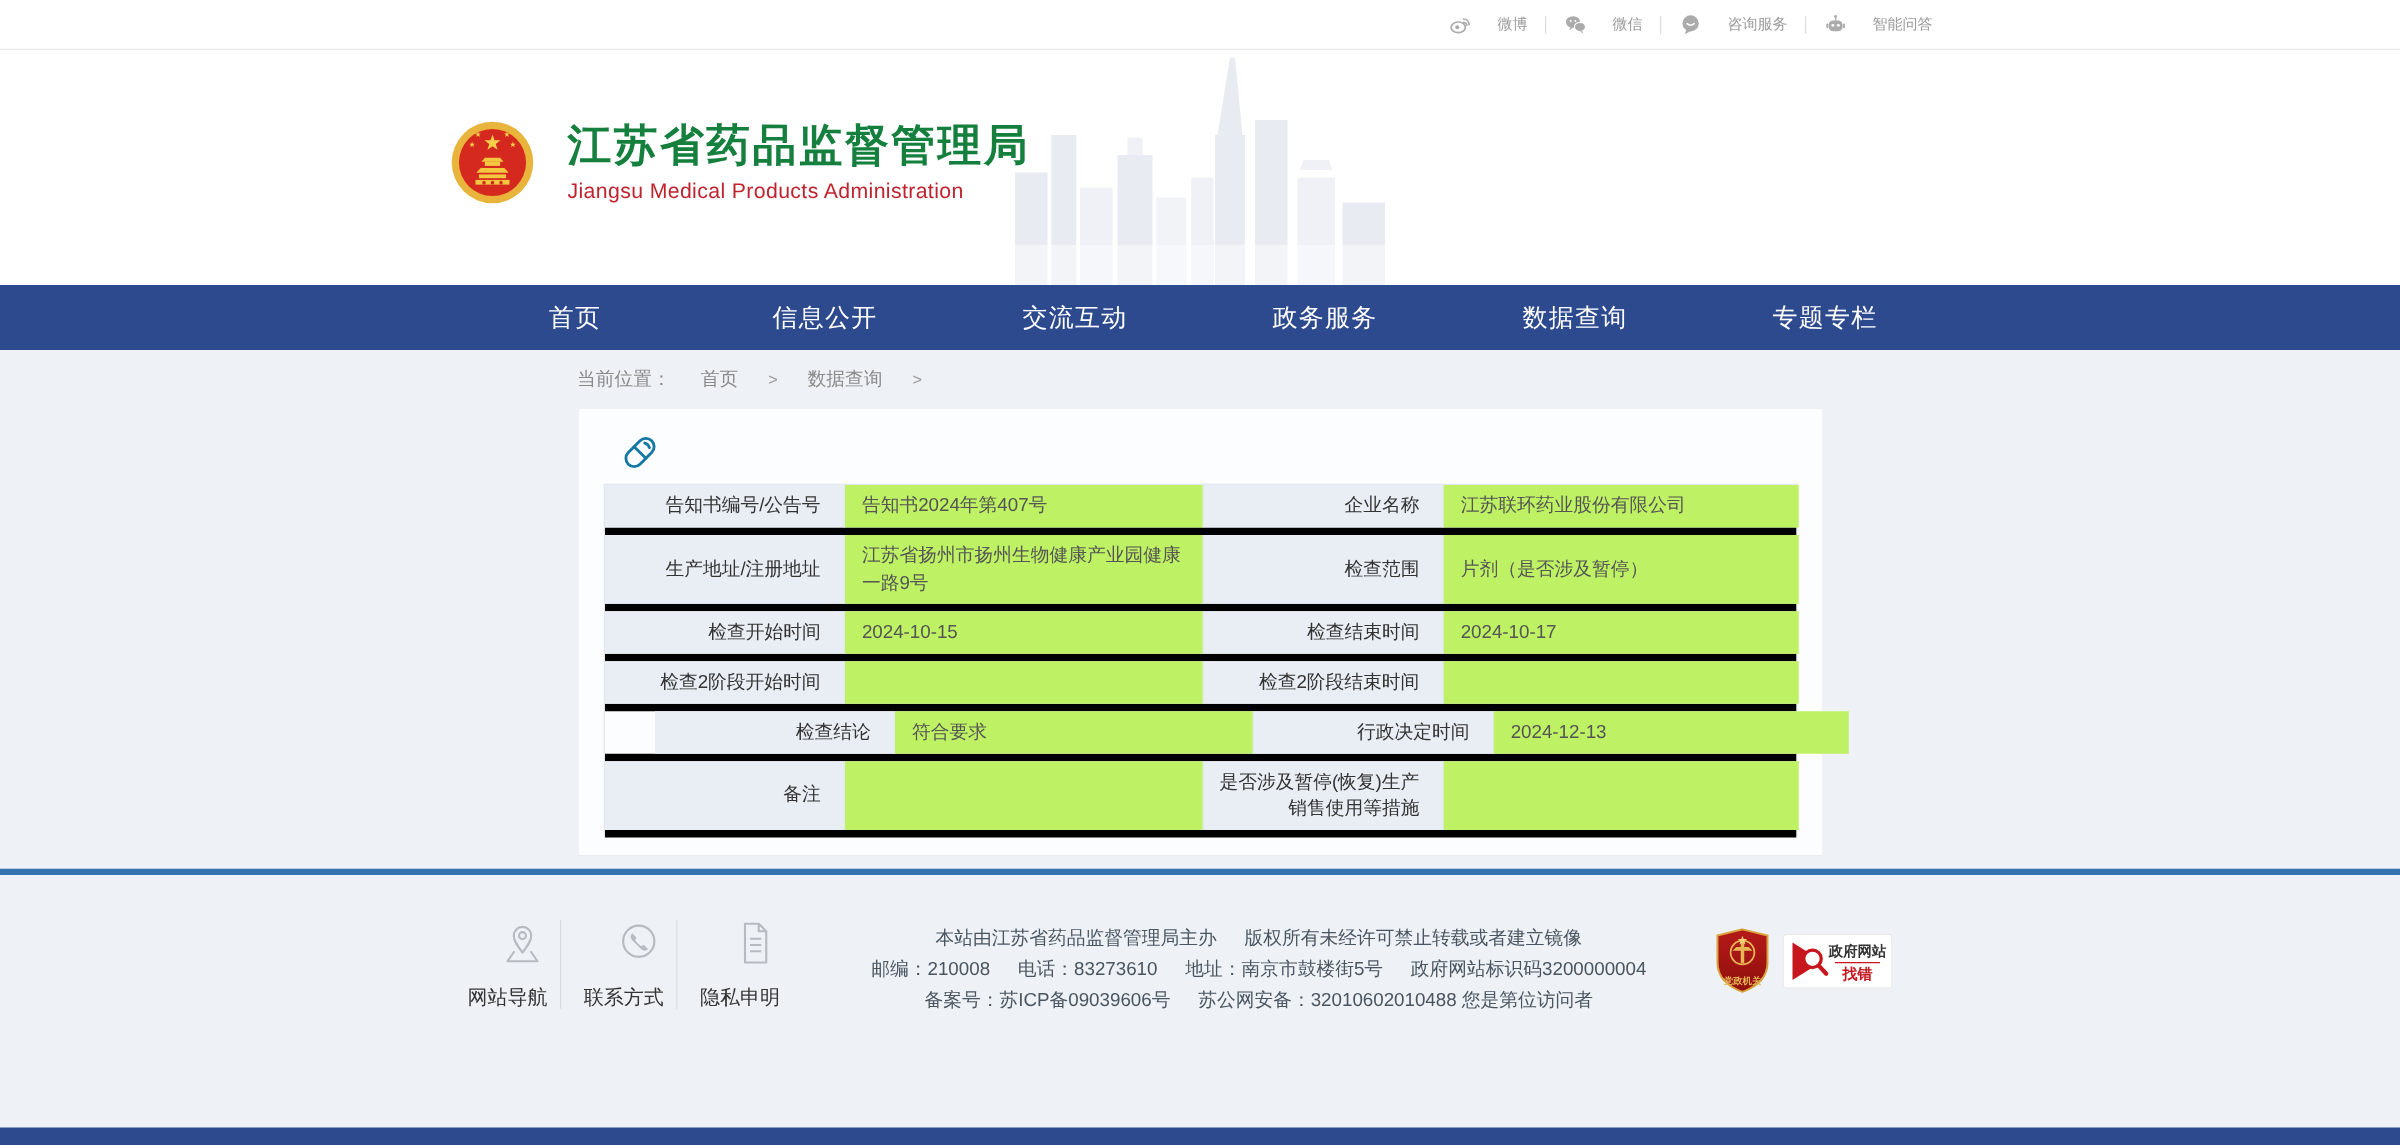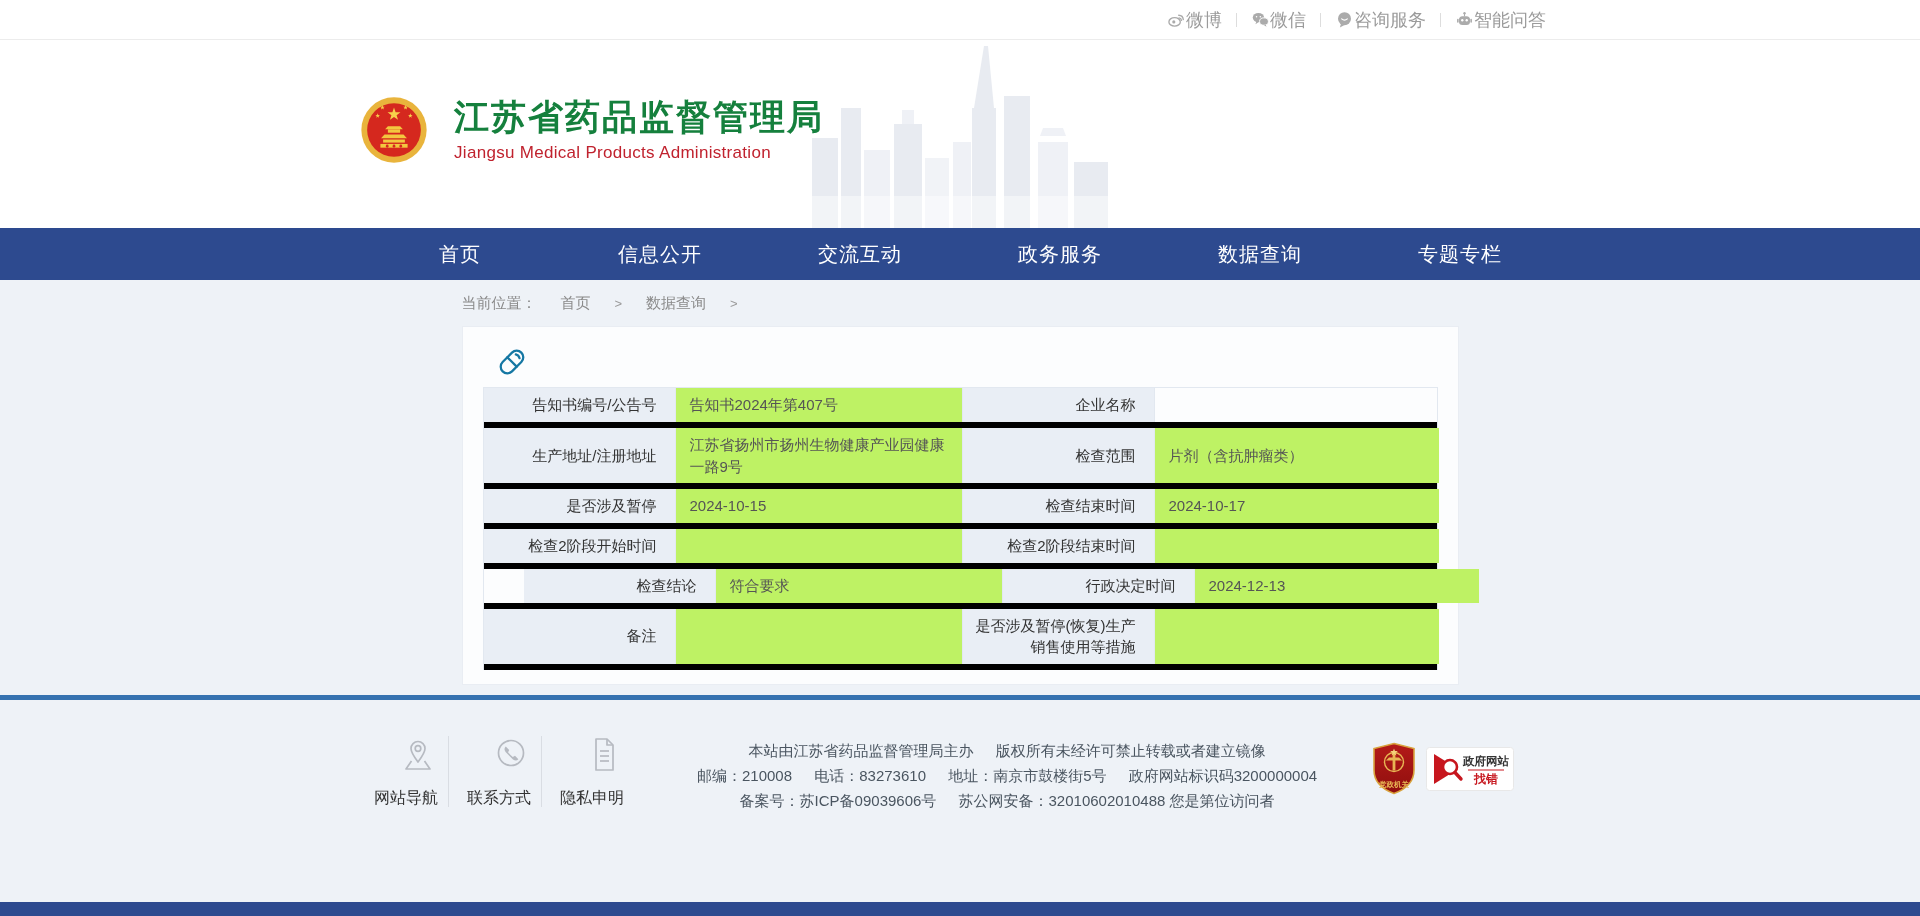--- a/index.html
+++ b/index.html
@@ -7,21 +7,21 @@
   body {
     font-family:"Liberation Sans","DejaVu Sans",sans-serif;
     background:#eef2f7; color:#333;
     display:flex; flex-direction:column;
   }
   .container { width:1200px; margin:0 auto; position:relative; }
 
   
   .topbar { height:40px; background:#fff; border-bottom:1px solid #ececec; flex:none; }
   .topbar .container { height:100%; display:flex; align-items:center; justify-content:flex-end; }
-  .topbar-item { display:flex; align-items:center; gap:0; color:#9b9b9b; font-size:18px; padding:0 14px; cursor:pointer; }
+  .topbar-item { display:flex; align-items:center; gap:20px; color:#9b9b9b; font-size:12px; padding:0 14px; cursor:pointer; }
   .topbar-item svg { width:19px; height:19px; color:#ababab; }
   .topbar-sep { width:1px; height:14px; background:#ddd; }
 
   
   .header { height:188px; background:#fff; flex:none; position:relative; overflow:hidden; }
   .header .container { height:100%; }
   .brand { position:absolute; left:0; top:56px; display:flex; align-items:center; }
   .emblem { width:68px; height:68px; flex:none; }
   .brand-text { margin-left:26px; }
   .brand-title { font-size:35px; font-weight:700; color:#15803d; letter-spacing:2px; line-height:1.15; }
@@ -201,29 +201,30 @@
           <line x1="11" y1="18" x2="25" y2="18"></line>
           <path d="M15.2,9.5 q2.8,-1.6 5.6,0"></path>
         </g>
       </svg>
 
       <div class="dtable">
         <div class="t-row r1">
           <div class="t-label">告知书编号/公告号</div>
           <div class="t-value">告知书2024年第407号</div>
           <div class="t-label">企业名称</div>
+          <div class="t-value">江苏联环药业股份有限公司</div>
         </div>
         <div class="t-row r2">
           <div class="t-label">生产地址/注册地址</div>
           <div class="t-value">江苏省扬州市扬州生物健康产业园健康一路9号</div>
           <div class="t-label">检查范围</div>
-          <div class="t-value">片剂（含抗肿瘤类）</div>
+          <div class="t-value">片剂（是否涉及暂停）</div>
         </div>
         <div class="t-row r3">
-          <div class="t-label">是否涉及暂停</div>
+          <div class="t-label">检查开始时间</div>
           <div class="t-value">2024-10-15</div>
           <div class="t-label">检查结束时间</div>
           <div class="t-value">2024-10-17</div>
         </div>
         <div class="t-row r4">
           <div class="t-label">检查2阶段开始时间</div>
           <div class="t-value"></div>
           <div class="t-label">检查2阶段结束时间</div>
           <div class="t-value"></div>
         </div>

